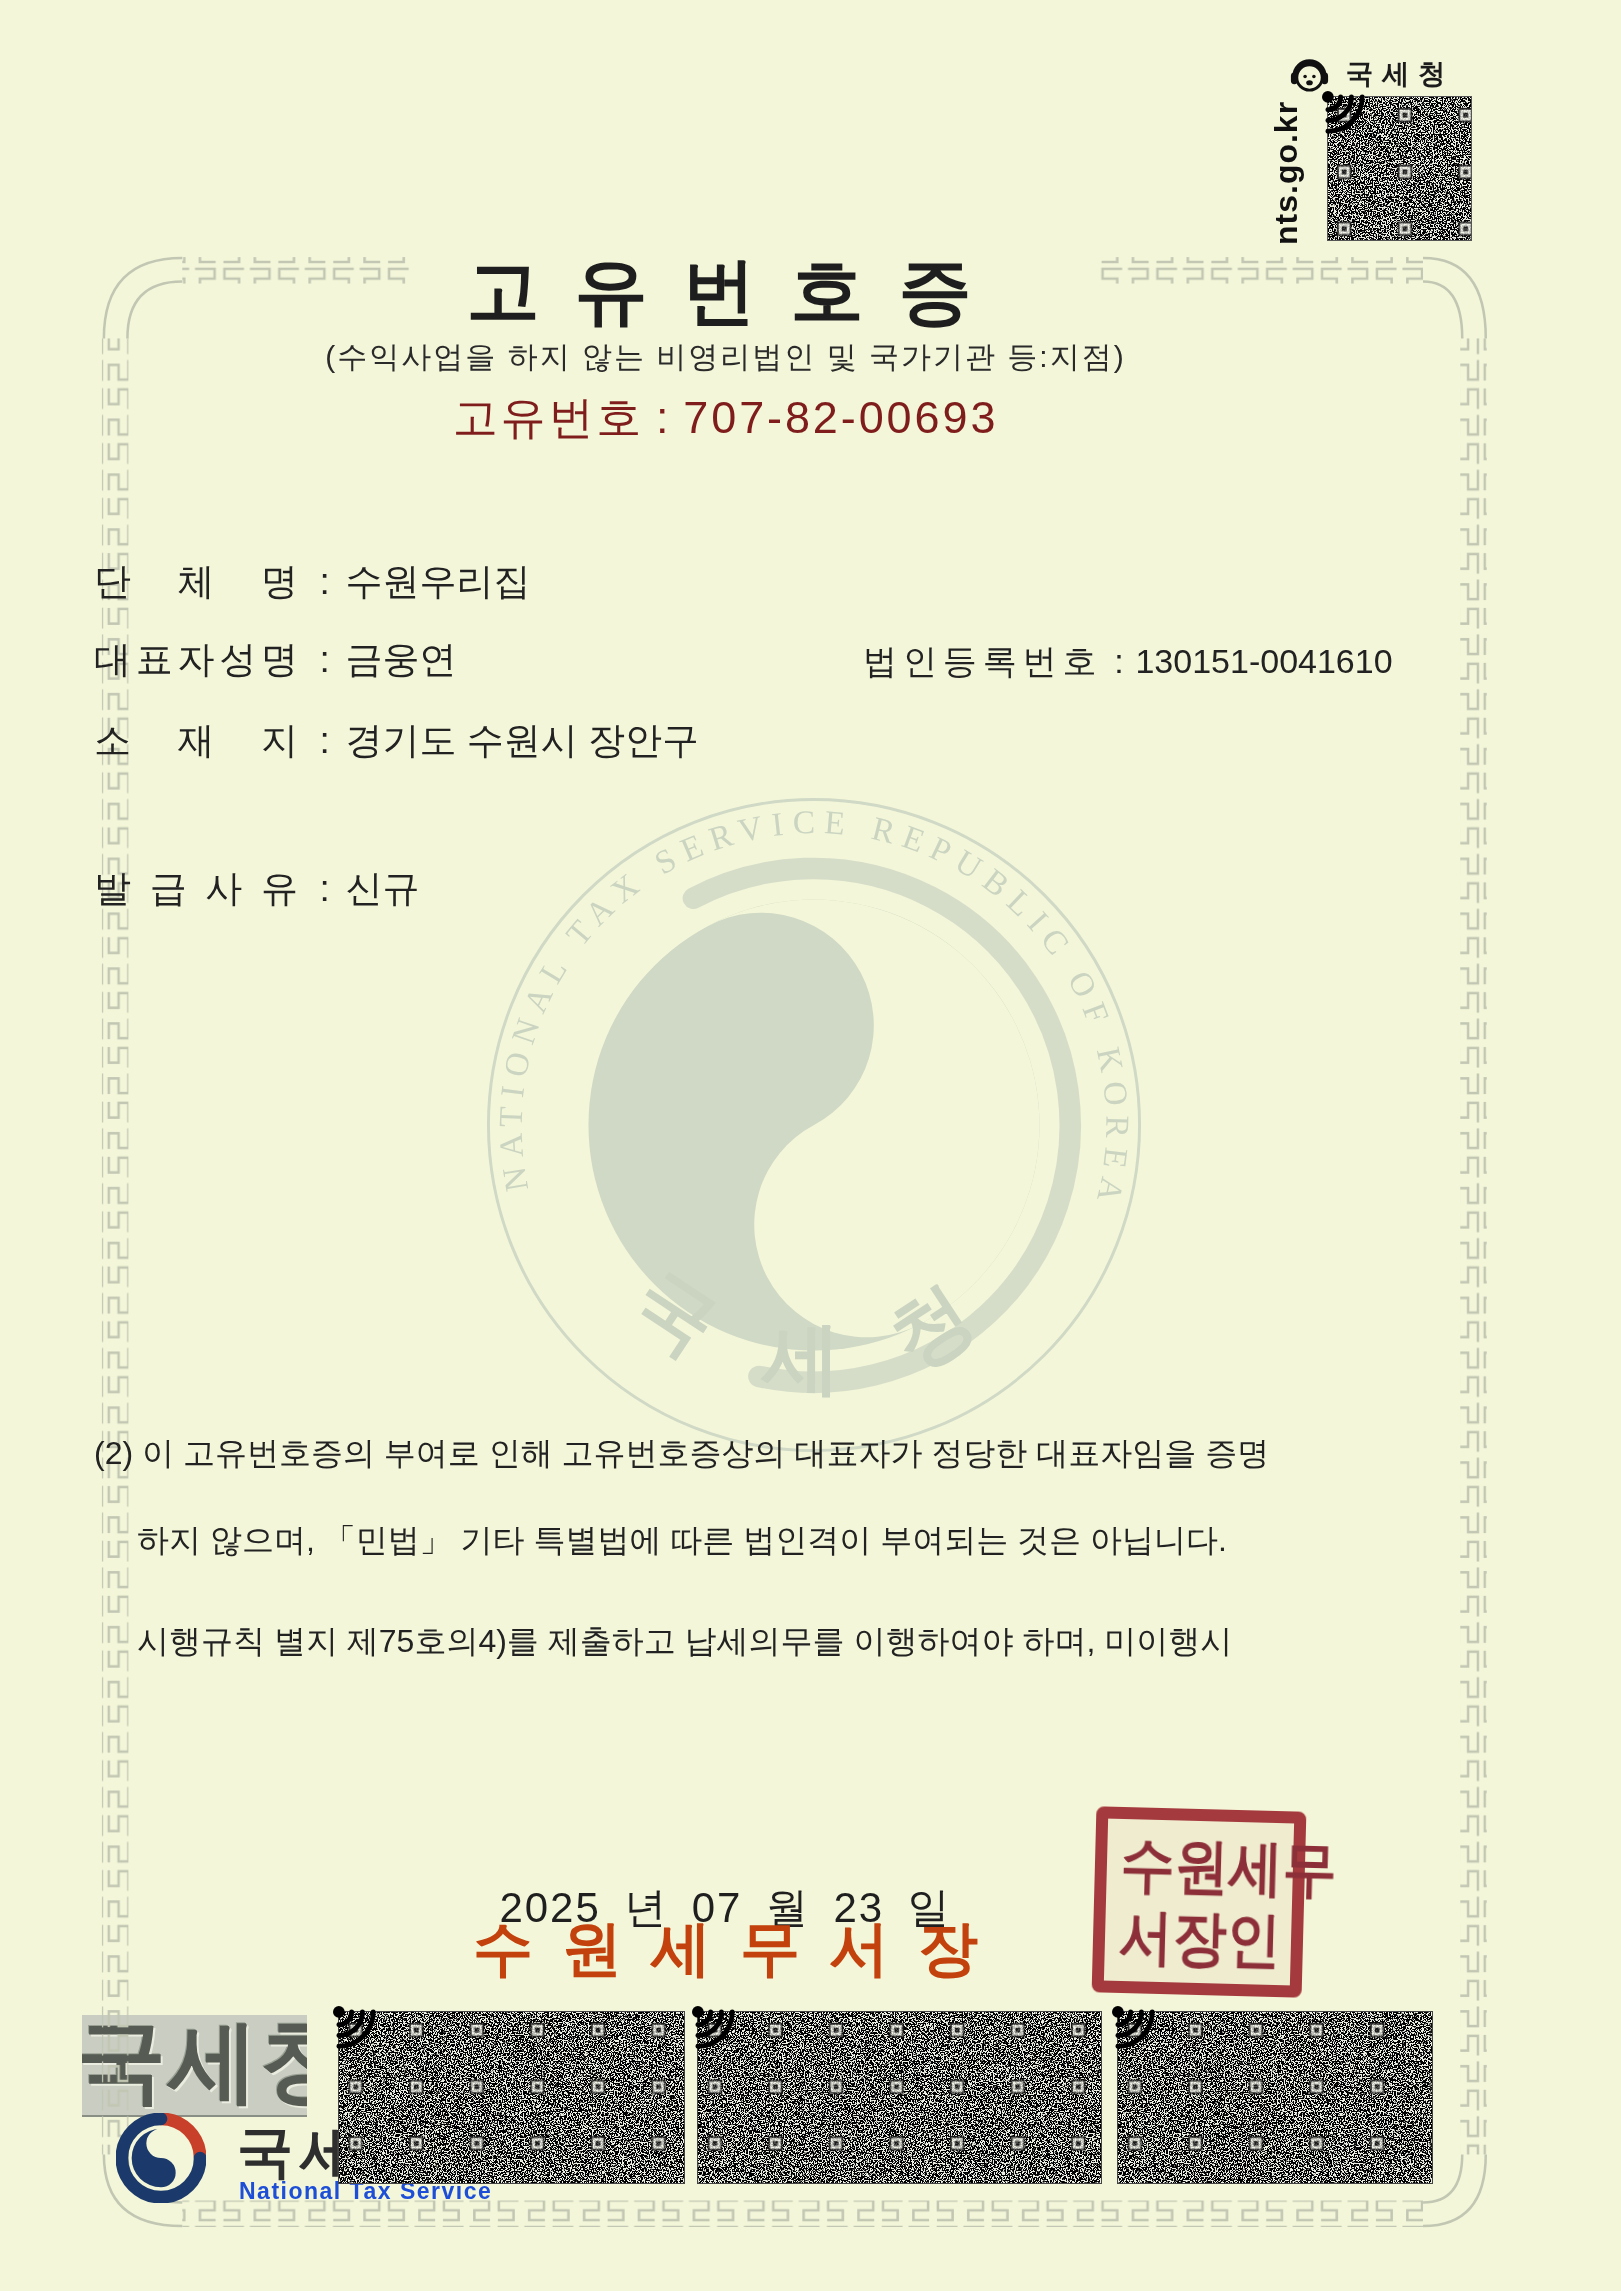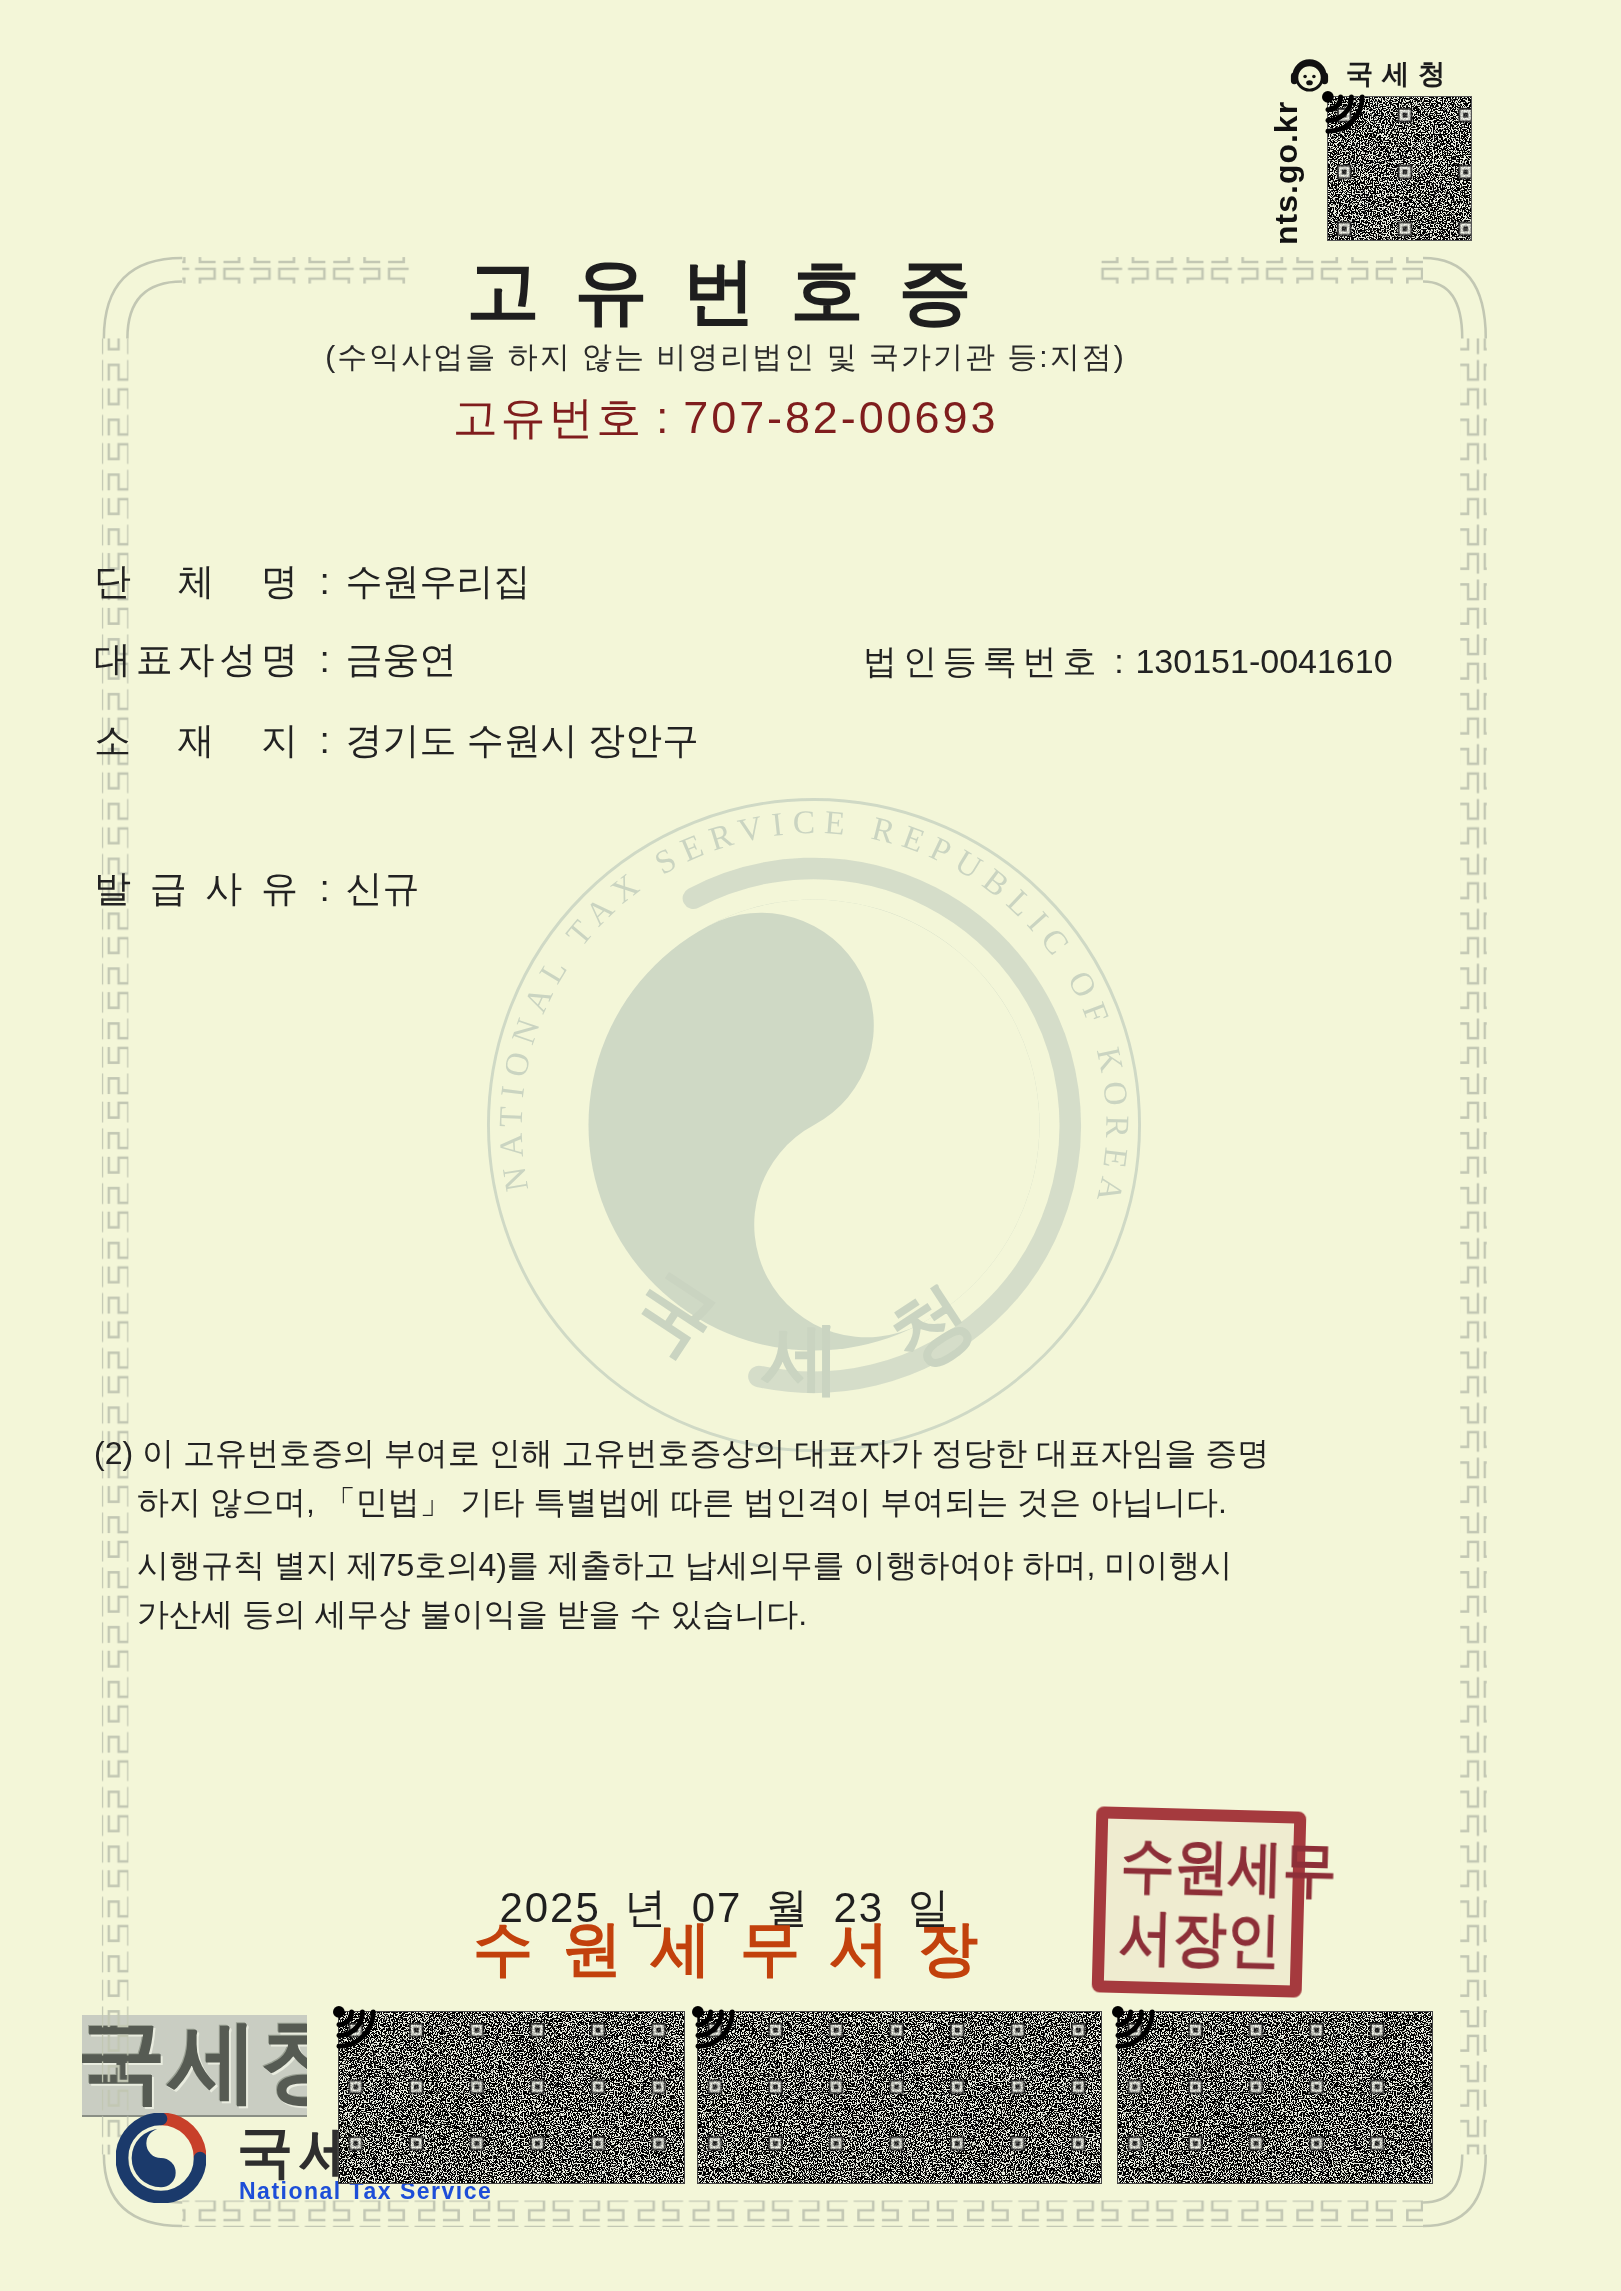--- a/index.html
+++ b/index.html
@@ -53,21 +53,21 @@
   .row-addr{top:716px;}
   .row-reason{top:864px;}
   .corp-reg{position:absolute;left:863px;top:639px;font-size:34px;color:#222;display:flex;align-items:baseline;}
   .corp-reg .clabel{letter-spacing:5.9px;}
   .corp-reg .sep{margin:0 11.8px;}
 
   
   .notices{position:absolute;left:94px;top:1429px;width:1372px;font-size:32px;color:#222;}
   .notices .heading{letter-spacing:2.9px;margin-bottom:15.7px;}
   .notices .nline{line-height:49px;}
-  .notices .indent{padding-left:43px;}
+  .notices .indent{padding-left:43px;margin-top:38px;}
   .notices .gap{height:13.7px;}
 
   
   .issue-date{top:1880px;font-size:42px;letter-spacing:2px;word-spacing:9.8px;color:#1f1f1f;}
   .issue-office{top:1909px;font-size:60px;font-weight:600;letter-spacing:29px;color:#c2410c;}
   .issue-office span{padding-left:29px;}
 
   
   .seal{
     position:absolute;left:1094px;top:1809px;width:210px;height:186px;
@@ -247,21 +247,20 @@
       </span>
     <span class="sep">:</span>
     <span class="fvalue">신규</span>
   </div>
 
   <div class="notices">
     <div class="nline">(2) 이 고유번호증의 부여로 인해 고유번호증상의 대표자가 정당한 대표자임을 증명</div>
     <div class="nline indent">하지 않으며, 「민법」 기타 특별법에 따른 법인격이 부여되는 것은 아닙니다.</div>
     <div class="gap"></div>
     <div class="nline indent">시행규칙 별지 제75호의4)를 제출하고 납세의무를 이행하여야 하며, 미이행시</div>
-    <div class="nline indent">가산세 등의 세무상 불이익을 받을 수 있습니다.</div>
   </div>
 
   <div class="center-band issue-date">2025 년 07 월 23 일</div>
   <div class="center-band issue-office">
     <span>수원세무서장</span>
   </div>
 
   <div class="seal">
     <div class="srow">
         <span>수</span>

